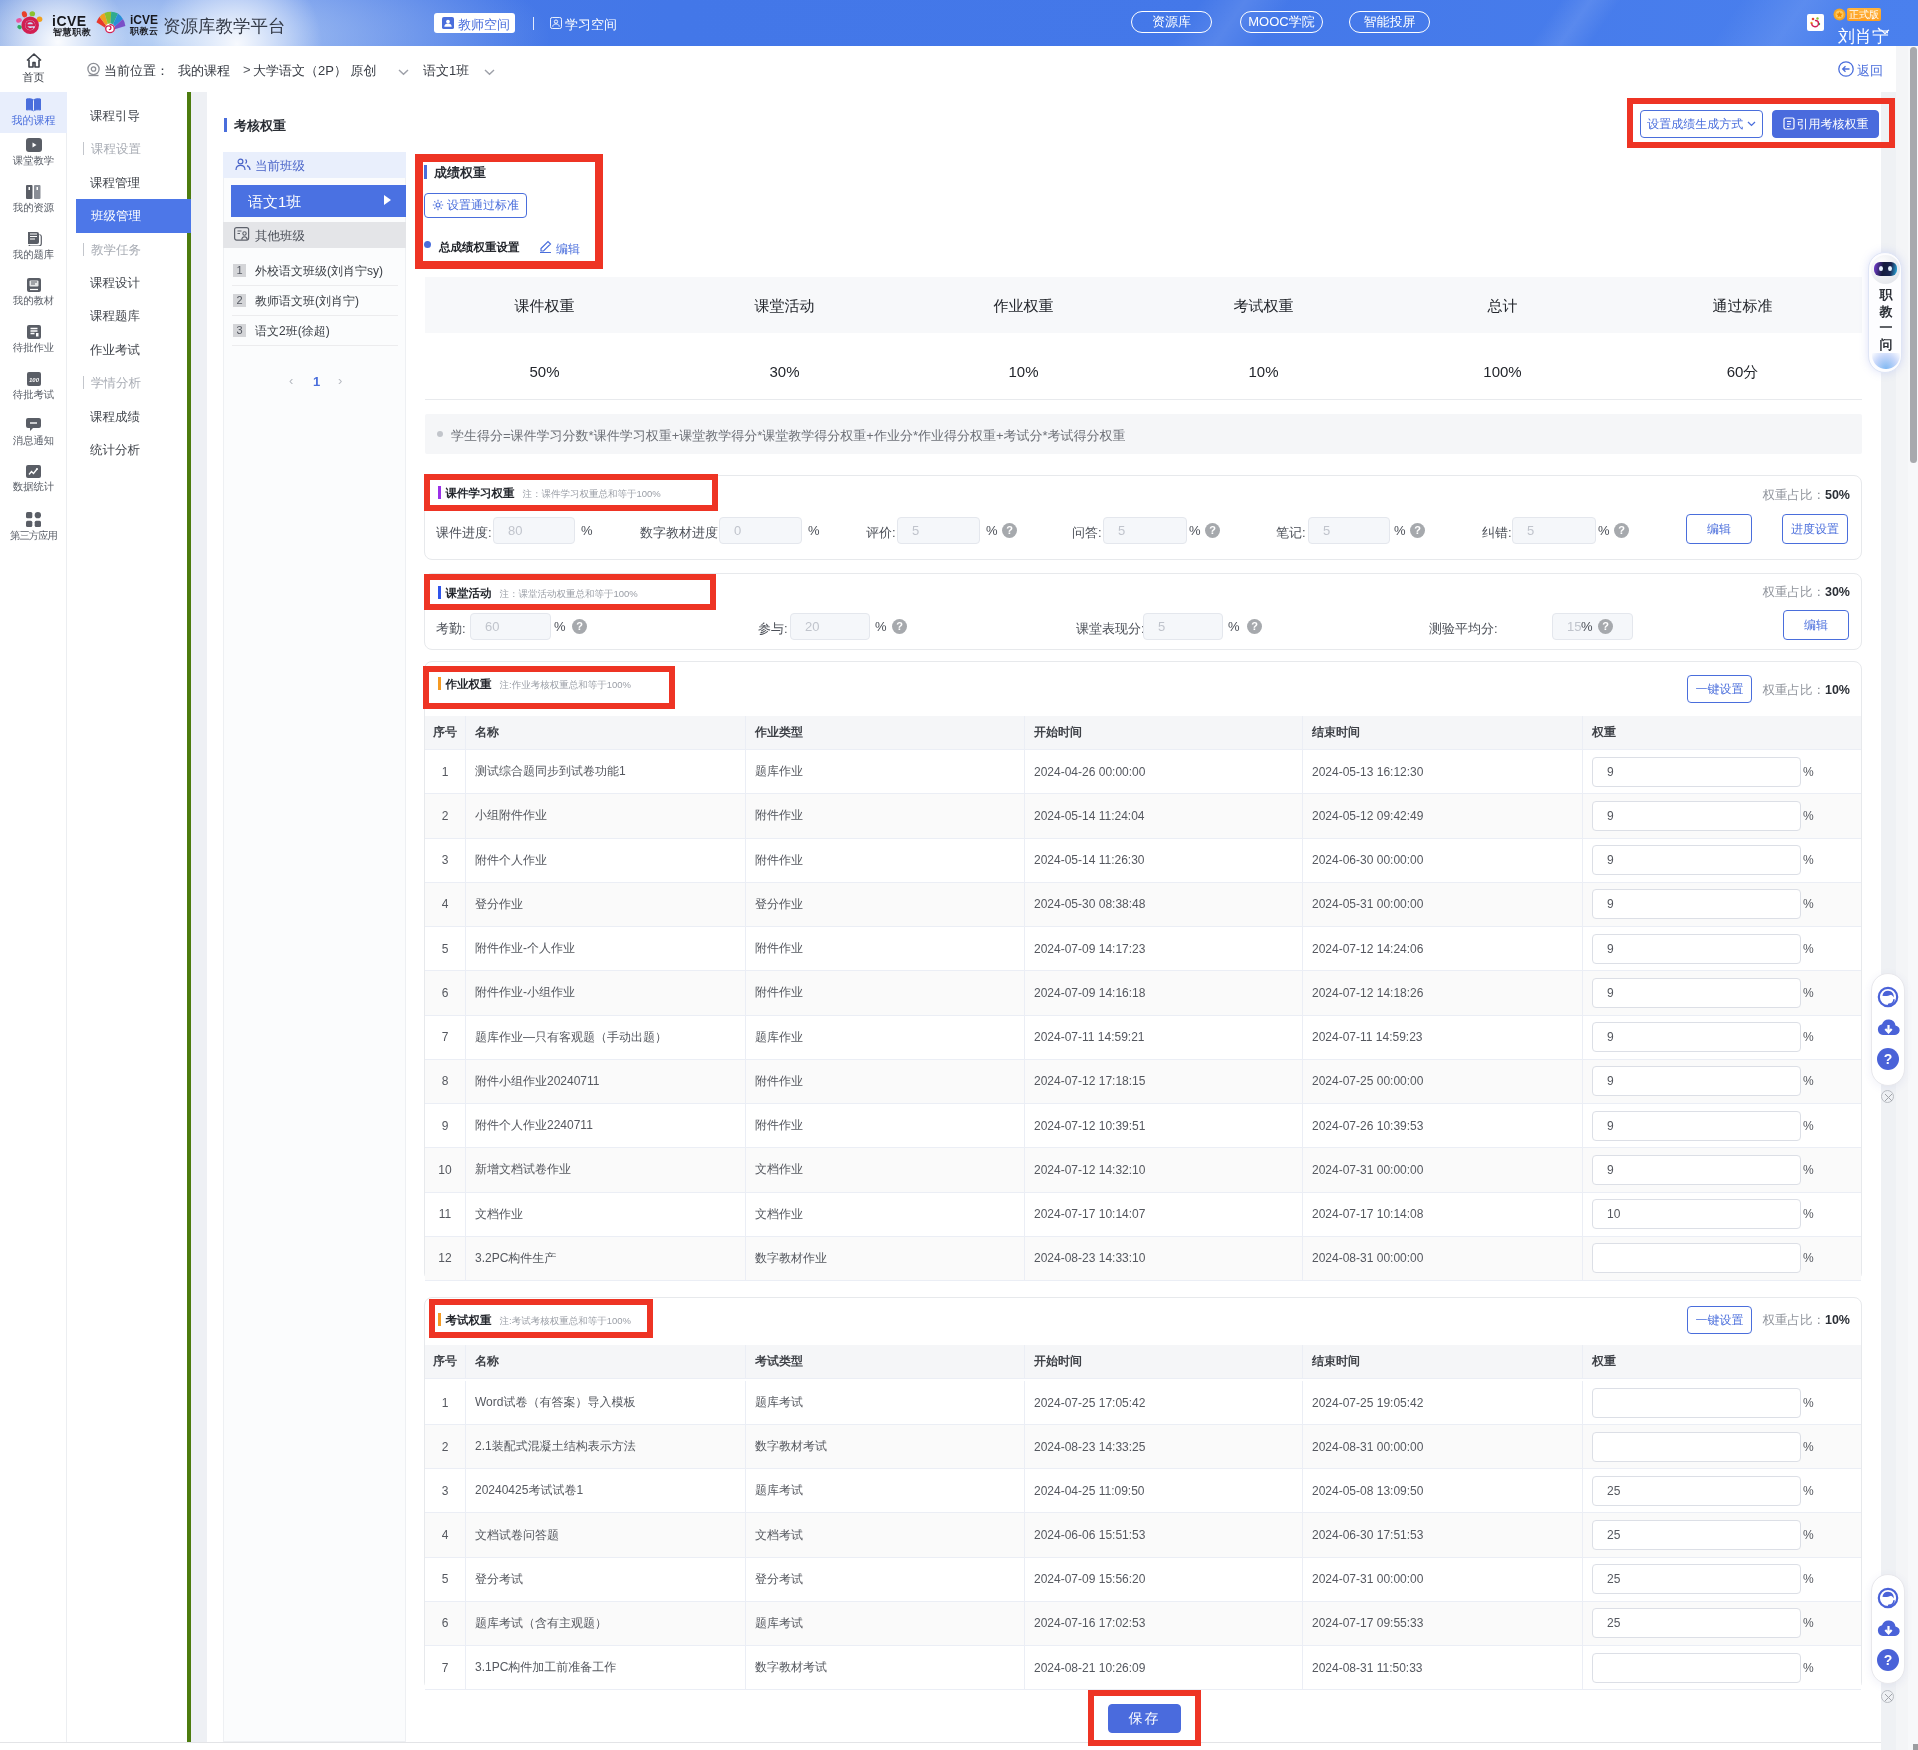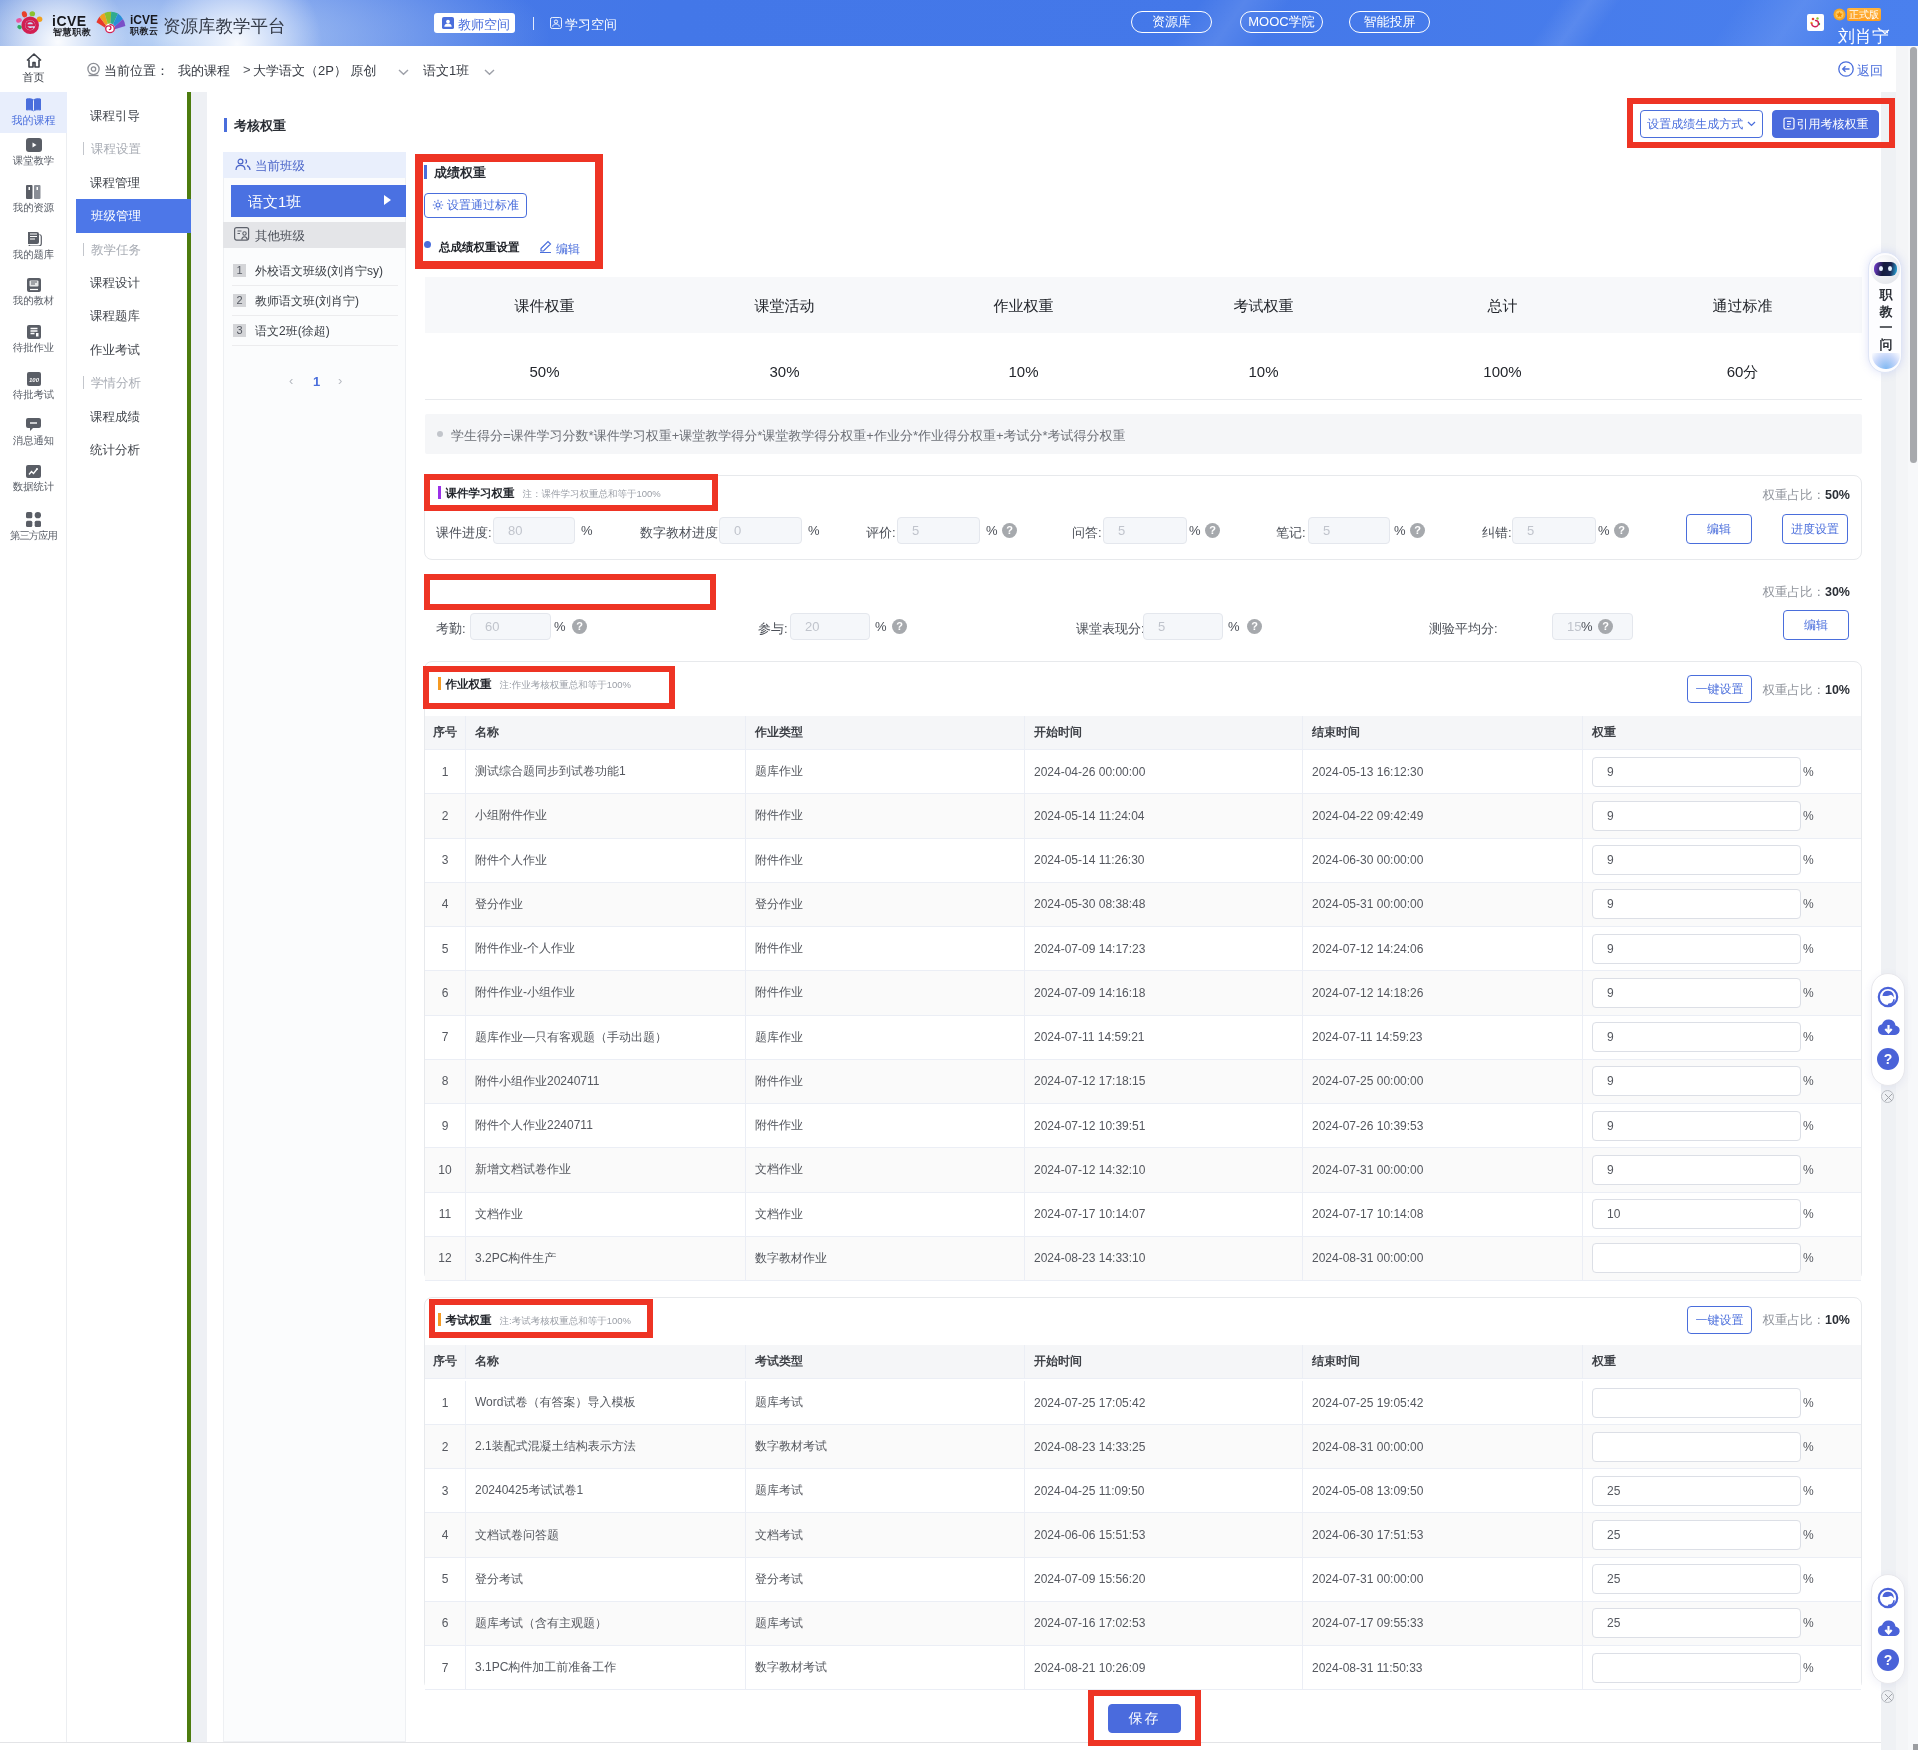--- a/index.html
+++ b/index.html
@@ -374,20 +374,23 @@
   <div class="dinput" style="left:1308px;top:517px;width:82px;height:27px;">5</div>
   <div class="pct" style="left:1394px;top:523px;">%</div>
   <div class="qi" style="left:1410px;top:523px;">?</div>
   <div class="lbl" style="left:1482px;top:524px;">纠错:</div>
   <div class="dinput" style="left:1512px;top:517px;width:84px;height:27px;">5</div>
   <div class="pct" style="left:1598px;top:523px;">%</div>
   <div class="qi" style="left:1614px;top:523px;">?</div>
   <div class="btn" style="left:1686px;top:514px;width:66px;height:30px;line-height:28px;">编辑</div>
   <div class="btn" style="left:1782px;top:514px;width:66px;height:30px;line-height:28px;">进度设置</div>
 
+  <div class="secbox" style="top:573px;height:77px;">
+    <div class="sectitle" style="left:13px;top:12px;"><i style="background:#2f54eb;"></i>课堂活动<span class="note">注：课堂活动权重总和等于100%</span></div>
+  </div>
   <div class="ratio" style="left:1660px;top:584px;">权重占比：<b>30%</b></div>
   <div class="lbl" style="left:436px;top:620px;">考勤:</div>
   <div class="dinput" style="left:470px;top:613px;width:81px;height:27px;">60</div>
   <div class="pct" style="left:554px;top:619px;">%</div>
   <div class="qi" style="left:572px;top:619px;">?</div>
   <div class="lbl" style="left:758px;top:620px;">参与:</div>
   <div class="dinput" style="left:790px;top:613px;width:80px;height:27px;">20</div>
   <div class="pct" style="left:875px;top:619px;">%</div>
   <div class="qi" style="left:892px;top:619px;">?</div>
   <div class="lbl" style="left:1076px;top:620px;">课堂表现分:</div>
@@ -418,21 +421,21 @@
       <div class="c">2024-04-26 00:00:00</div>
       <div class="c">2024-05-13 16:12:30</div>
       <div class="c">
         <span class="tinput">9</span>
         <span class="tpct">%</span>
       </div>
 <div class="c num alt">2</div>
       <div class="c alt">小组附件作业</div>
       <div class="c alt">附件作业</div>
       <div class="c alt">2024-05-14 11:24:04</div>
-      <div class="c alt">2024-04-22 09:42:49</div>
+      <div class="c alt">2024-05-12 09:42:49</div>
       <div class="c alt">
         <span class="tinput">9</span>
         <span class="tpct">%</span>
       </div>
 <div class="c num">3</div>
       <div class="c">附件个人作业</div>
       <div class="c">附件作业</div>
       <div class="c">2024-05-14 11:26:30</div>
       <div class="c">2024-06-30 00:00:00</div>
       <div class="c">

